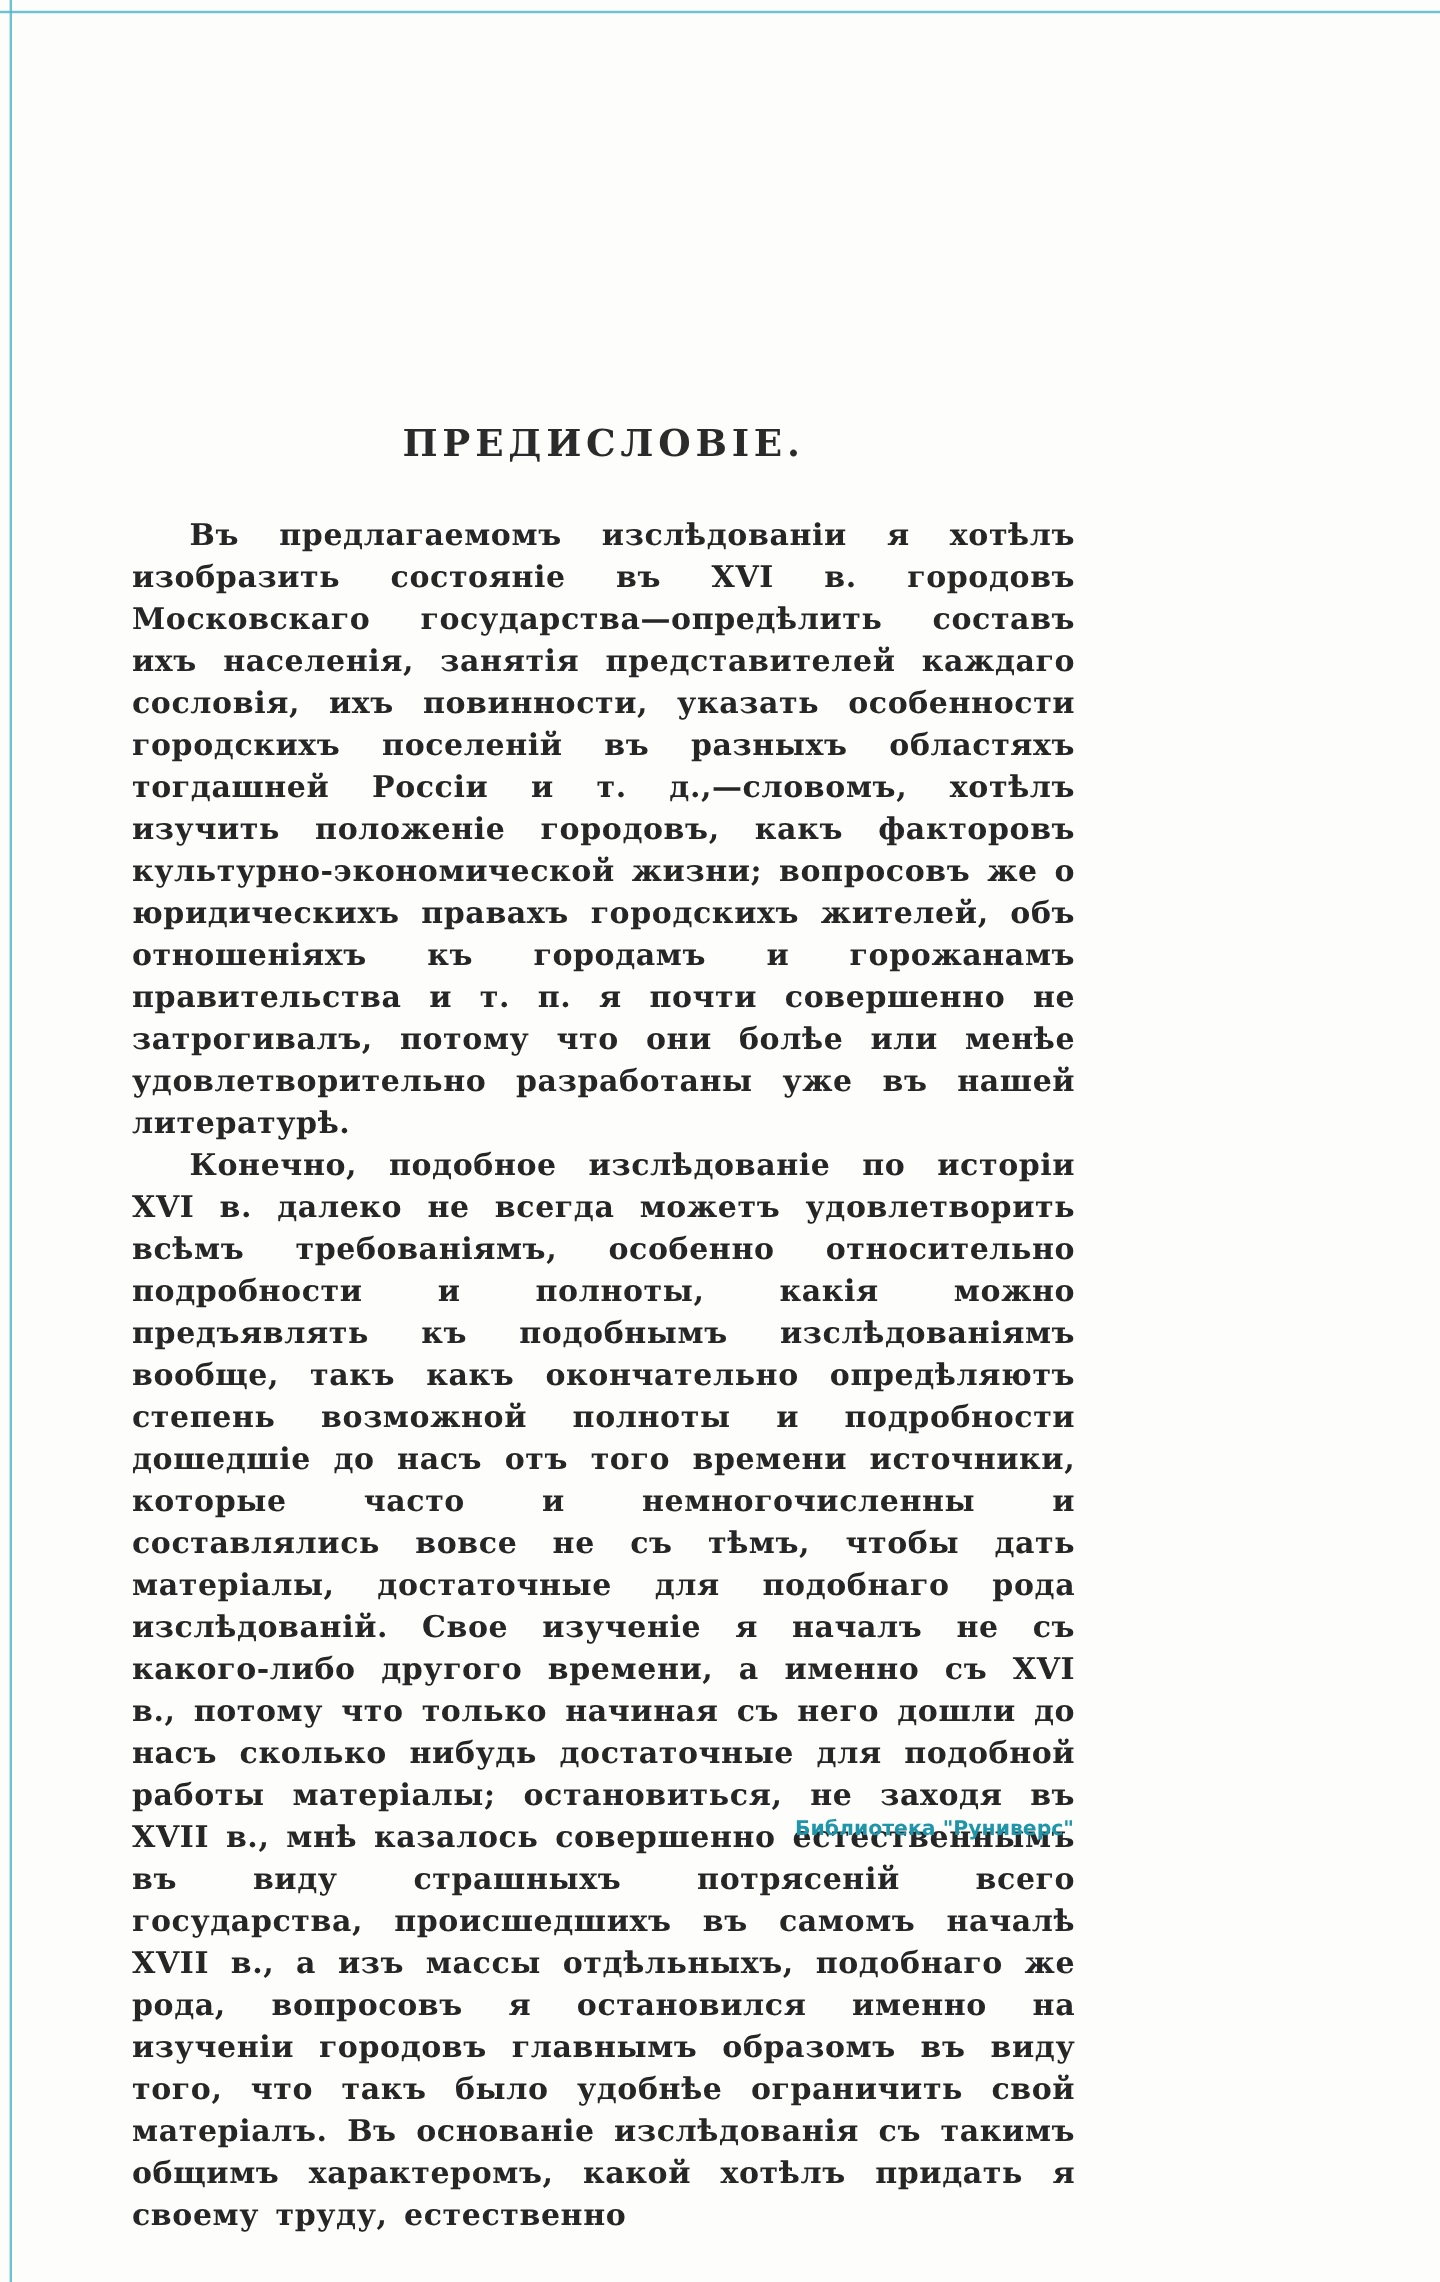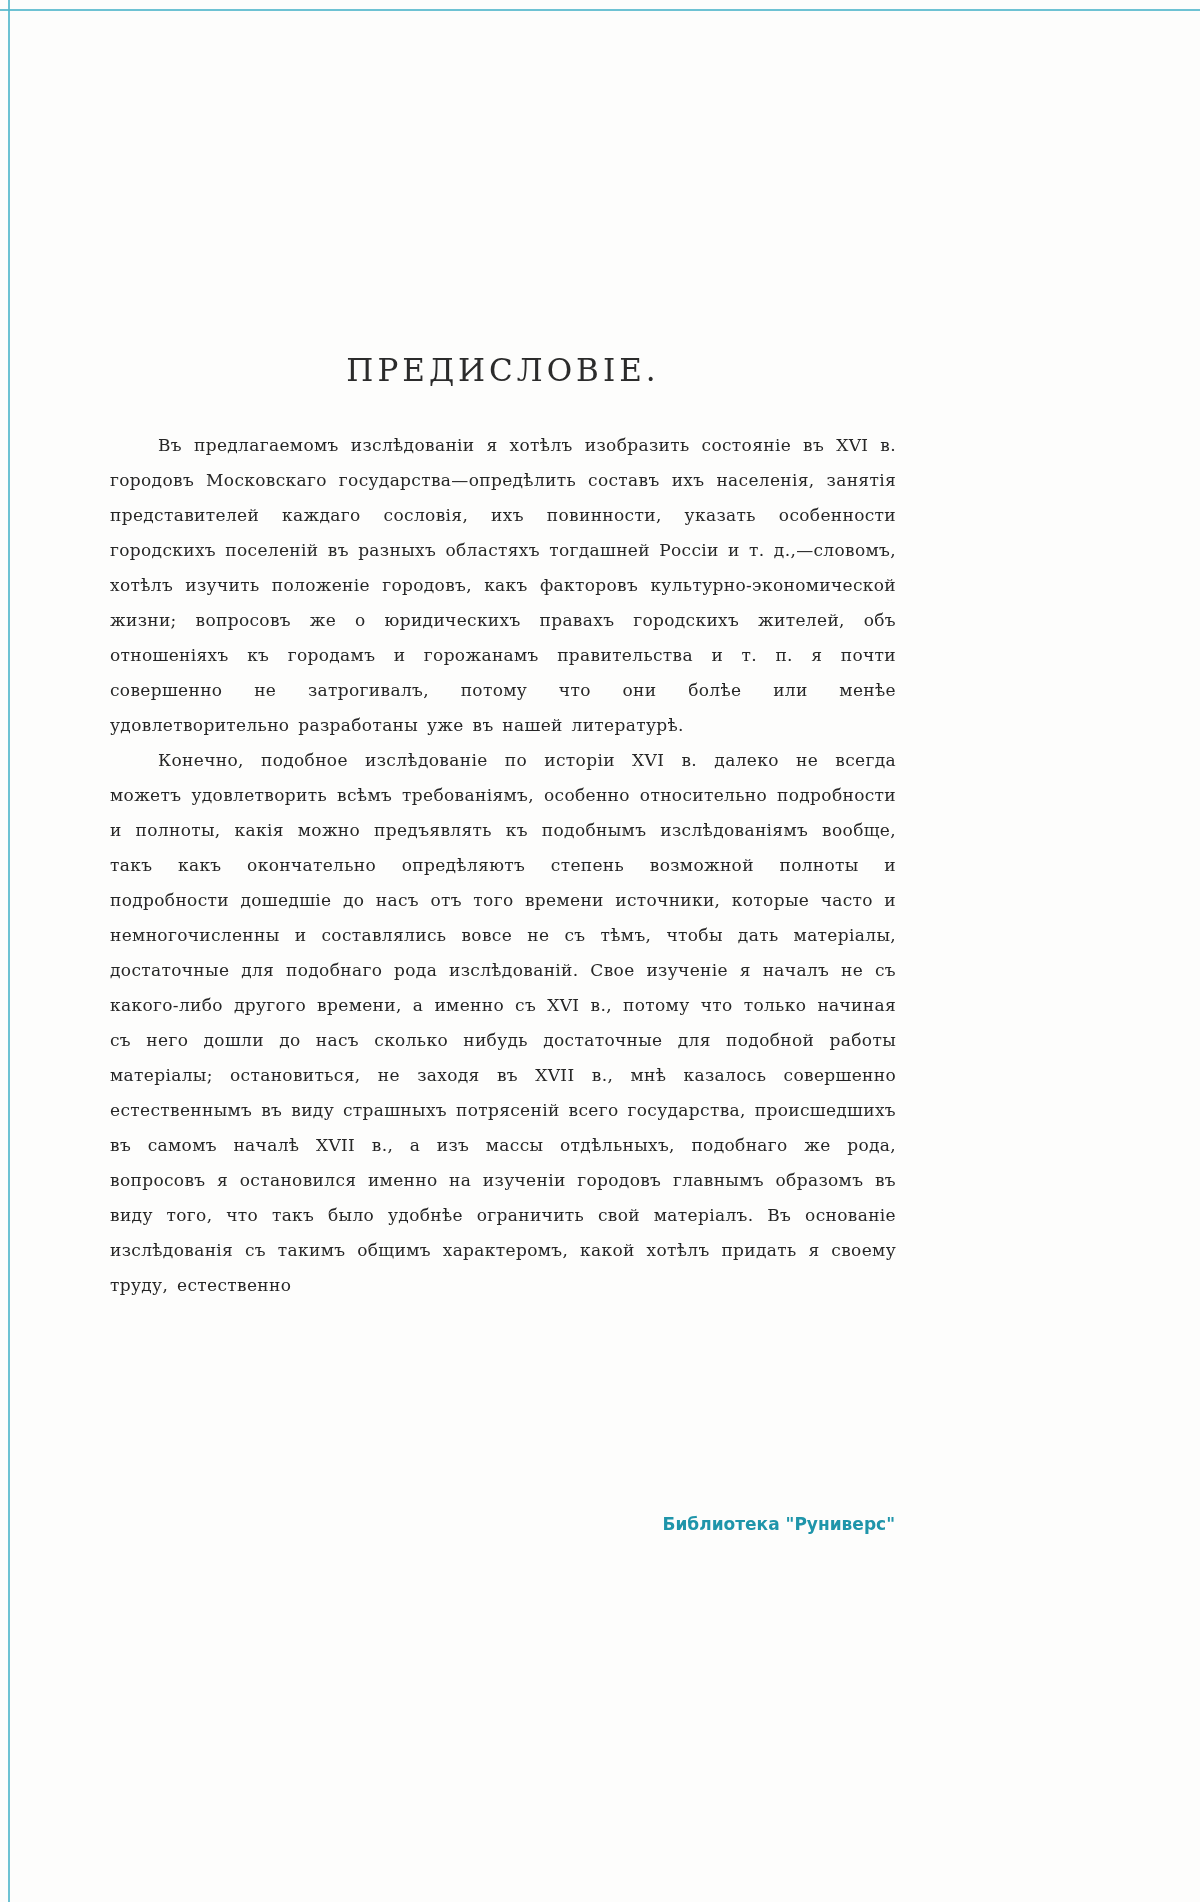--- a/index.html
+++ b/index.html
@@ -34,34 +34,35 @@
     opacity:.85;
   }
   .page-title{
     position:absolute;
     top:352px;
     left:110px;
     width:786px;
     margin:0;
     text-align:center;
     font-size:31px;
-    font-weight:400;
+    font-weight:700;
     letter-spacing:4px;
     color:#2b2b2b;
   }
   .text-block{
     position:absolute;
     top:428px;
     left:110px;
     width:786px;
-    font-size:17px;
+    font-size:25px;
     line-height:35px;
     text-align:justify;
     word-spacing:0.18em;
     letter-spacing:0.02em;
+    font-weight:bold;
   }
   .text-block p{
     margin:0;
     text-indent:48px;
   }
   .watermark{
     position:absolute;
     top:1514px;
     right:305px;
     font-family:"DejaVu Sans", sans-serif;

